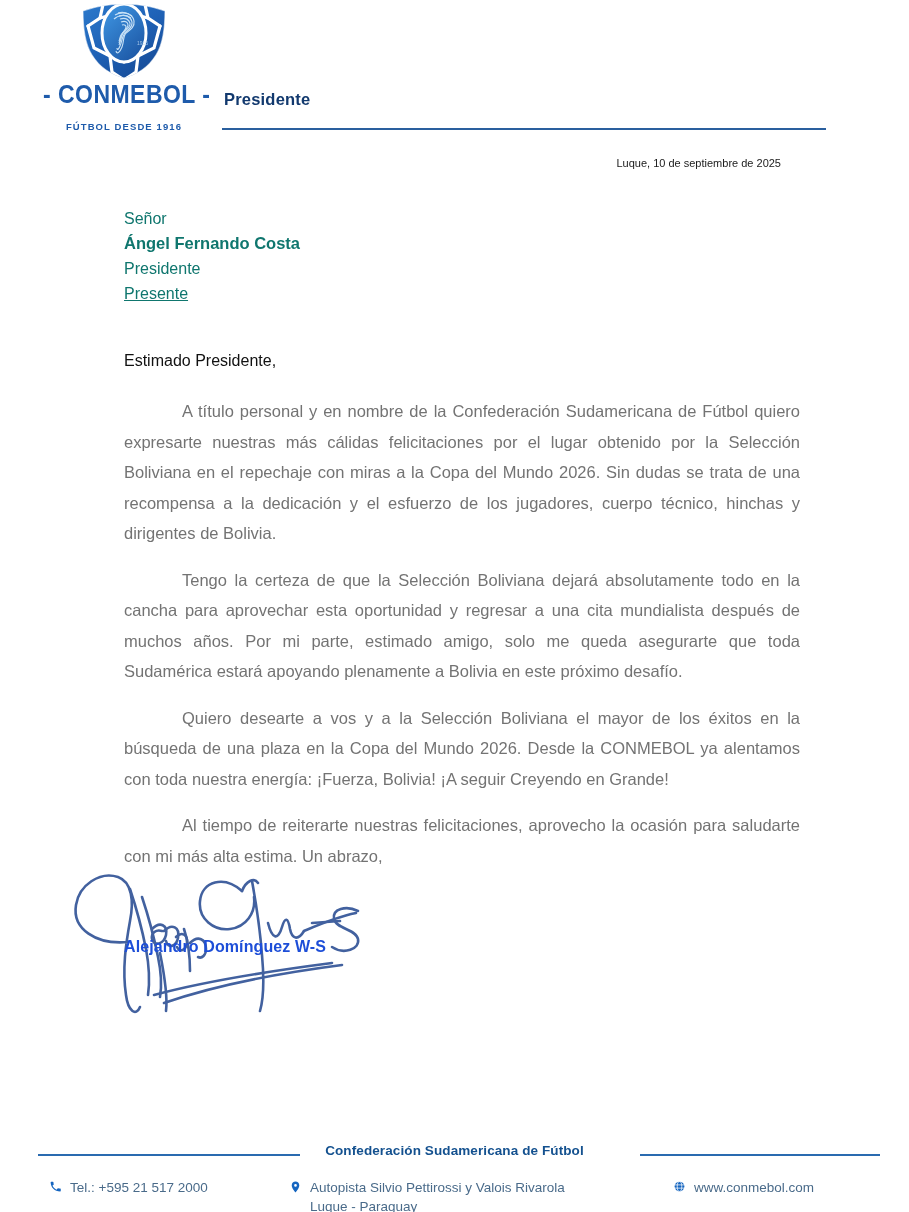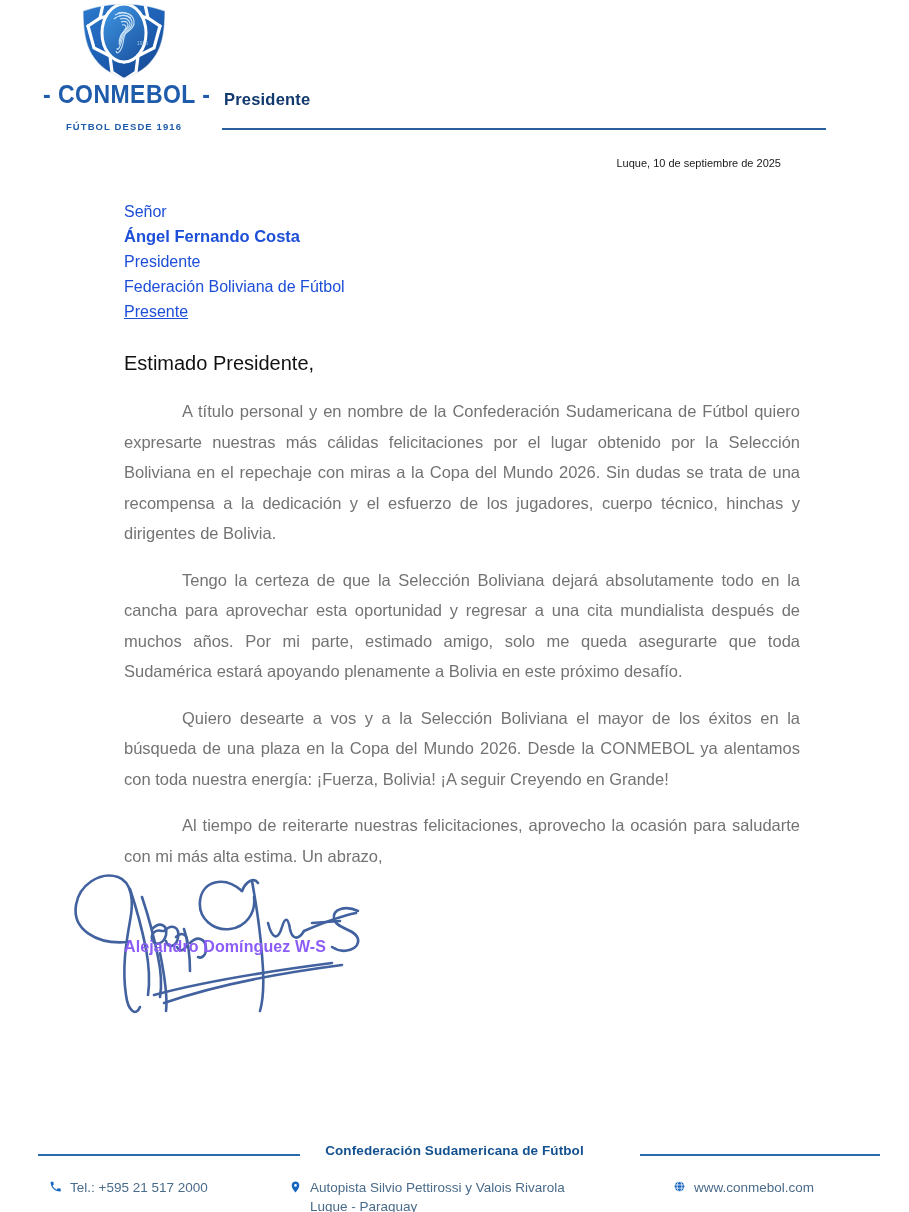--- a/index.html
+++ b/index.html
@@ -89,33 +89,33 @@
     right: 128px;
     top: 157px;
     font-size: 11px;
     color: #1a1a1a;
     white-space: nowrap;
   }
 
   .addressee {
     position: absolute;
     left: 124px;
-    top: 199px;
+    top: 206px;
     font-size: 16px;
     line-height: 25px;
-    color: #1d4ed8;
+    color: #0f766e;
   }
   .addressee .strong { font-weight: bold; font-size: 16.5px; }
   .addressee .underline { text-decoration: underline; }
 
   .salutation {
     position: absolute;
     left: 124px;
     top: 352px;
-    font-size: 20px;
+    font-size: 16px;
     color: #111;
   }
 
   .body-text {
     position: absolute;
     left: 124px;
     top: 396px;
     width: 676px;
     font-size: 16.5px;
     line-height: 30.5px;
@@ -140,21 +140,21 @@
     position: absolute;
     left: 0;
     top: 0;
   }
   .signature-name {
     position: absolute;
     left: 68px;
     top: 93px;
     font-size: 16px;
     font-weight: bold;
-    color: #8b5cf6;
+    color: #1d4ed8;
     letter-spacing: 0.1px;
   }
 
   
   .footer {
     position: absolute;
     left: 0;
     top: 1138px;
     width: 909px;
     height: 74px;
@@ -286,21 +286,20 @@
     <div class="header-title">Presidente</div>
     <div class="header-rule"></div>
   </div>
 
   <div class="date-line">Luque, 10 de septiembre de 2025</div>
 
   <div class="addressee">
     <div>Señor</div>
     <div class="strong">Ángel Fernando Costa</div>
     <div>Presidente</div>
-    <div>Federación Boliviana de Fútbol</div>
     <div class="underline">Presente</div>
   </div>
 
   <div class="salutation">Estimado Presidente,</div>
 
   <div class="body-text">
     <p>A título personal y en nombre de la Confederación Sudamericana de Fútbol quiero expresarte nuestras más cálidas felicitaciones por el lugar obtenido por la Selección Boliviana en el repechaje con miras a la Copa del Mundo 2026. Sin dudas se trata de una recompensa a la dedicación y el esfuerzo de los jugadores, cuerpo técnico, hinchas y dirigentes de Bolivia.</p>
     <p>Tengo la certeza de que la Selección Boliviana dejará absolutamente todo en la cancha para aprovechar esta oportunidad y regresar a una cita mundialista después de muchos años. Por mi parte, estimado amigo, solo me queda asegurarte que toda Sudamérica estará apoyando plenamente a Bolivia en este próximo desafío.</p>
     <p>Quiero desearte a vos y a la Selección Boliviana el mayor de los éxitos en la búsqueda de una plaza en la Copa del Mundo 2026. Desde la CONMEBOL ya alentamos con toda nuestra energía: ¡Fuerza, Bolivia! ¡A seguir Creyendo en Grande!</p>
     <p>Al tiempo de reiterarte nuestras felicitaciones, aprovecho la ocasión para saludarte con mi más alta estima. Un abrazo,</p>

